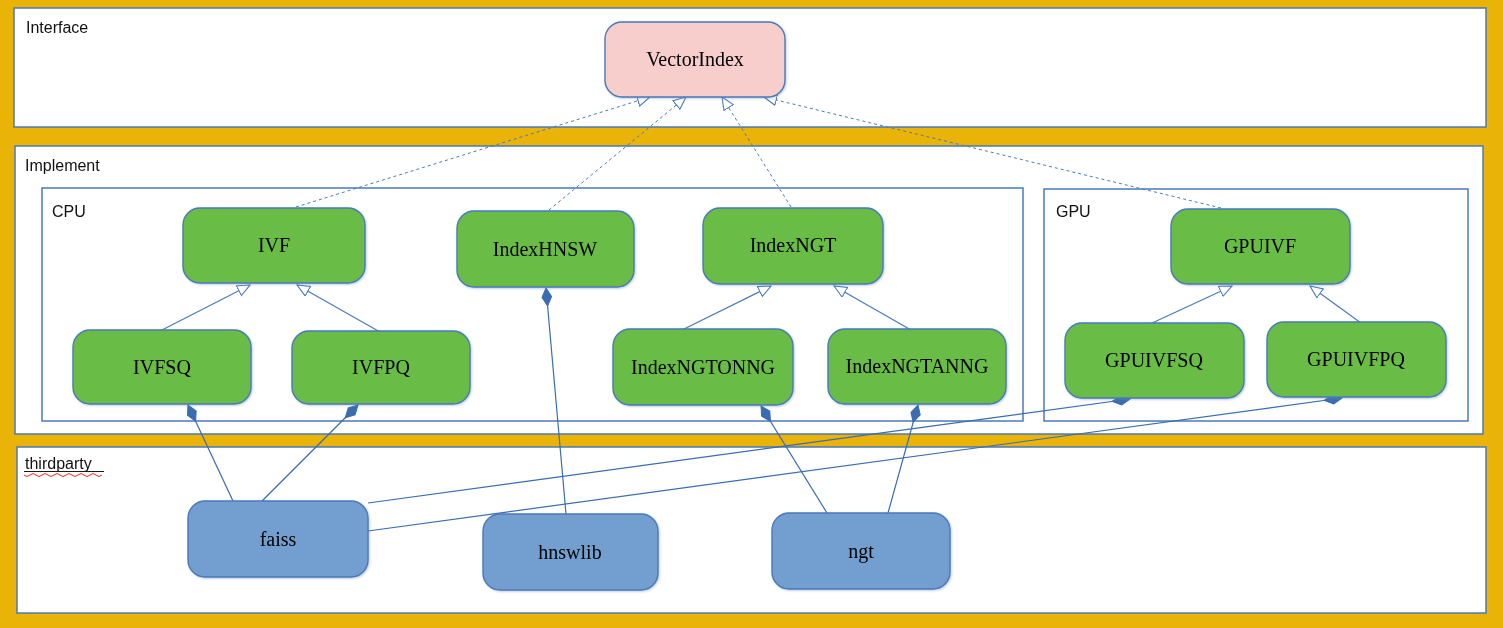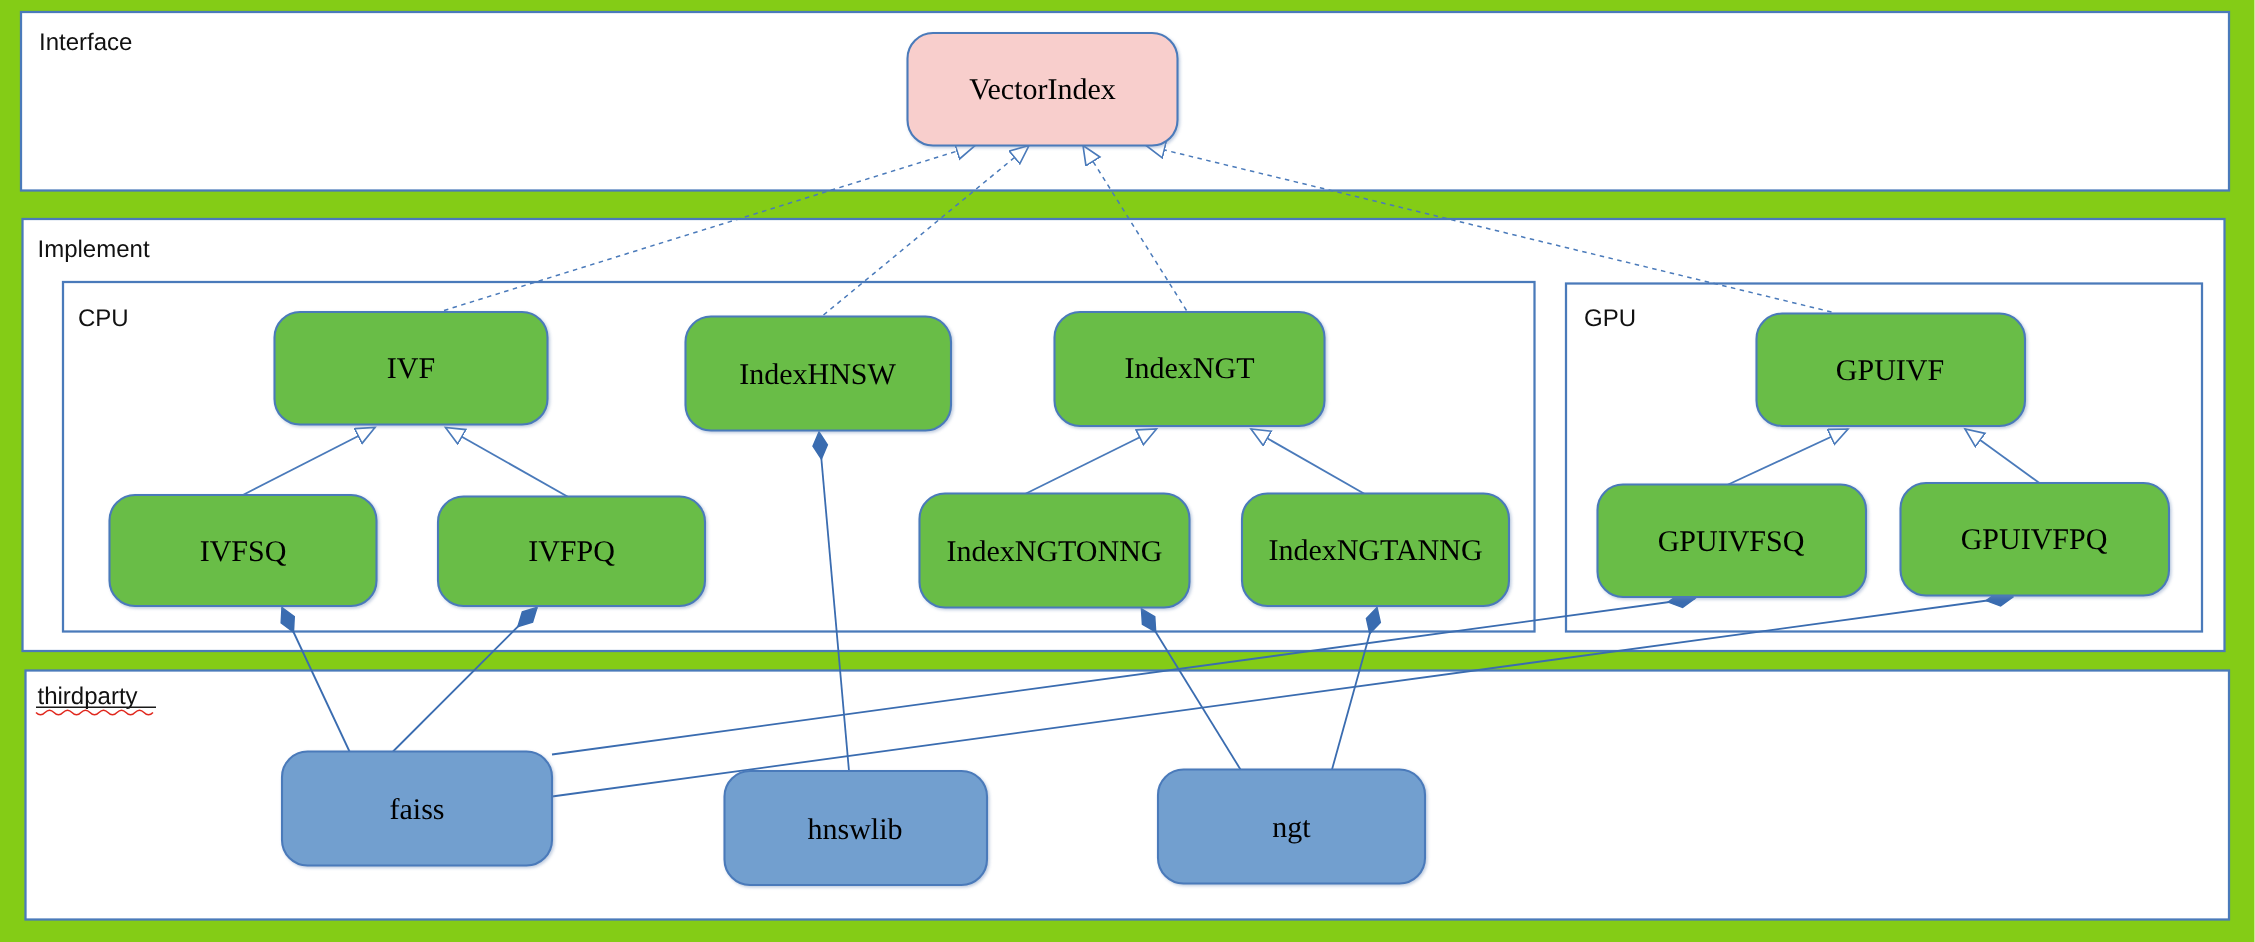--- a/index.html
+++ b/index.html
@@ -1,16 +1,16 @@
 <!DOCTYPE html>
 <html><head>
 <meta charset="utf-8">
 <style>
   html,body{margin:0;padding:0;background:#ffffff;}
-  .stage{position:relative;width:1503px;height:628px;background:#84cc16;overflow:hidden;}
+  .stage{position:relative;width:1503px;height:628px;background:#eab308;overflow:hidden;}
   svg{display:block;}
   .container-rect{fill:#ffffff;stroke:#4a7aba;stroke-width:1.5;}
   .container-label{font-family:"Liberation Sans",sans-serif;font-size:16px;fill:#111111;}
   .node-rect{stroke:#4a7aba;stroke-width:1.4;filter:drop-shadow(1.5px 1.5px 1px rgba(110,140,185,0.45));}
   .node-class{fill:#69bd47;}
   .node-interface{fill:#f8cecc;}
   .node-library{fill:#729fcf;}
   .node-label{font-family:"Liberation Serif",serif;font-size:20px;fill:#000000;text-anchor:middle;}
   .edge-inherit{stroke:#4a7aba;stroke-width:1.2;fill:none;}
   .edge-realize{stroke:#4a7aba;stroke-width:1;stroke-dasharray:3 3;fill:none;}

